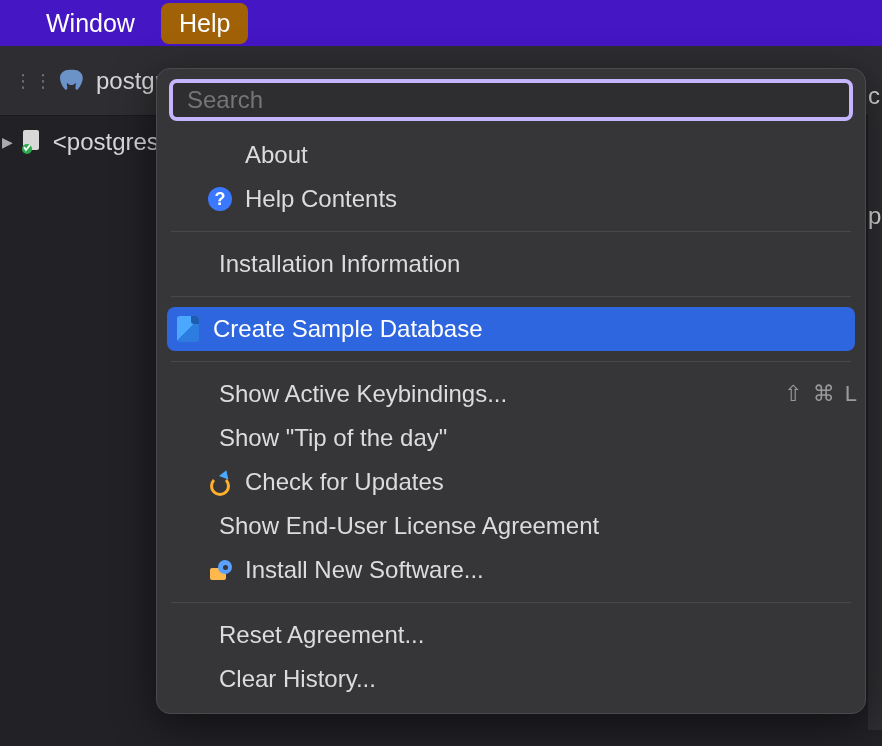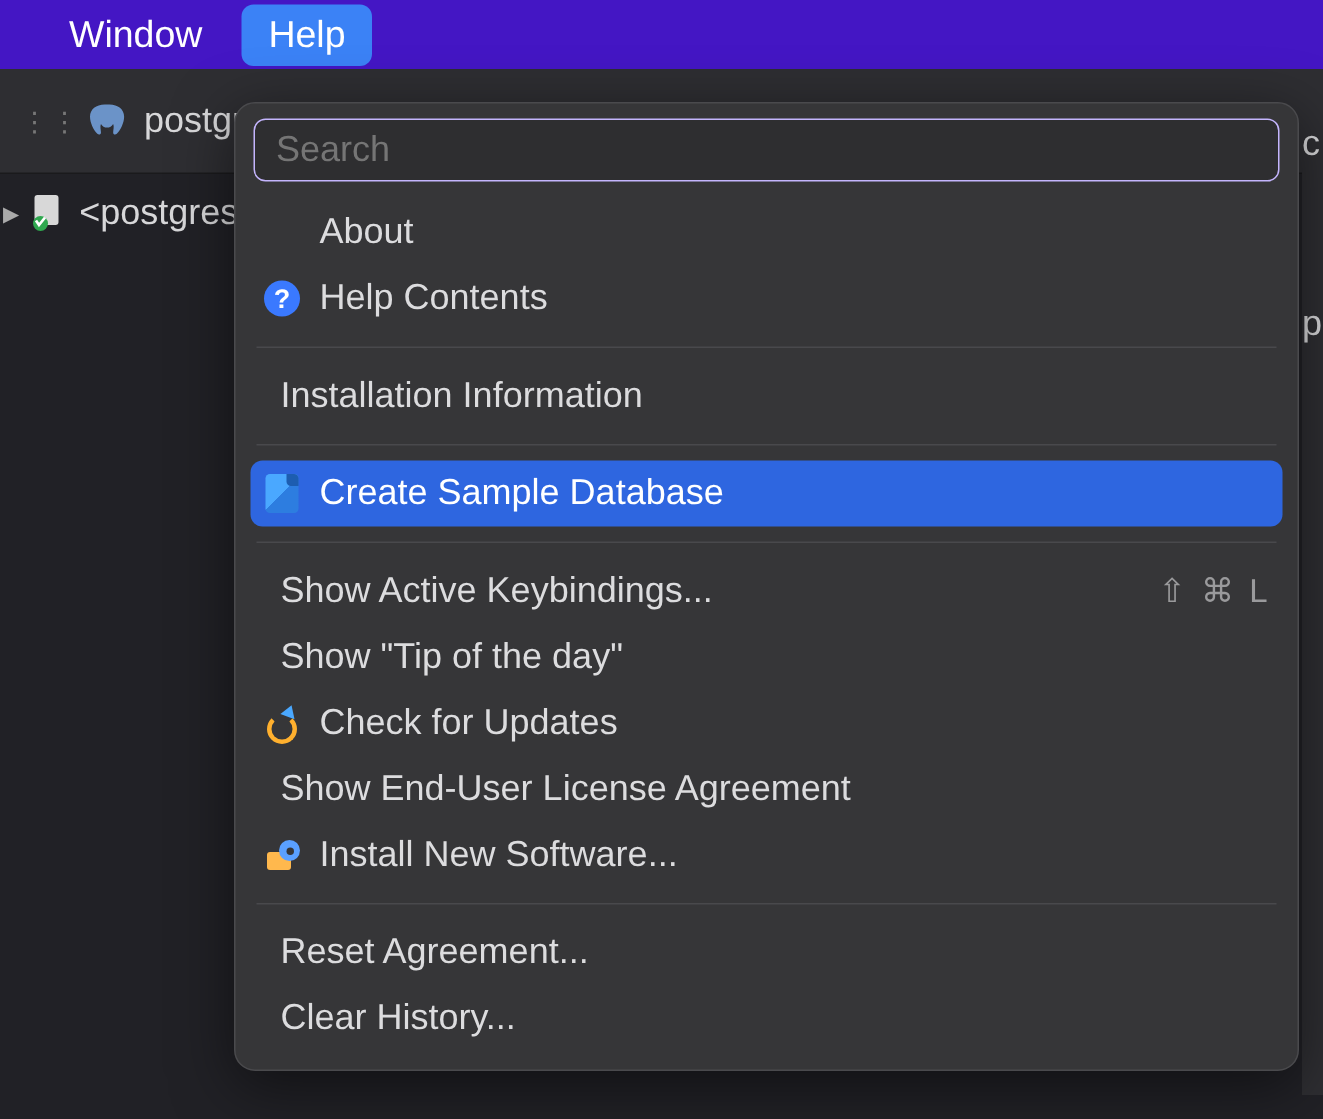--- a/index.html
+++ b/index.html
@@ -1,40 +1,40 @@
 <!DOCTYPE html>
 <html><head>
   <meta charset="utf-8">
   <style>
     * { margin: 0; padding: 0; box-sizing: border-box; }
     body { font-family: -apple-system, BlinkMacSystemFont, "Segoe UI", Helvetica, Arial, sans-serif; background: #212126; width: 882px; height: 746px; overflow: hidden; }
 
     .menubar { background: #4416c4; height: 46px; display: flex; align-items: center; padding-left: 28px; gap: 8px; }
     .menubar-item { color: #fff; font-size: 25px; padding: 6px 18px; border-radius: 8px; cursor: pointer; }
-    .menubar-item.active { background: #3b82f6; }
+    .menubar-item.active { background: #a16207; }
 
     .workspace { position: relative; background: #212126; height: calc(100% - 62px); }
     .toolbar-strip { height: 70px; background: #2e2e32; border-bottom: 1px solid #1a1a1c; display: flex; align-items: center; padding-left: 14px; }
     .toolbar-strip .tab { color: #d7d7d9; font-size: 24px; display: flex; align-items: center; gap: 10px; }
     .pg-icon { width: 26px; height: 26px; }
     .drag-dots { color: #777; font-size: 18px; letter-spacing: 2px; margin-right: 6px; }
 
     .tree-row { height: 52px; background: #212126; display: flex; align-items: center; padding-left: 0; color: #d7d7d9; font-size: 24px; gap: 8px; }
     .tree-chevron { color: #aaa; margin-left: 2px; font-size: 14px; }
     .sql-badge { width: 24px; height: 26px; }
 
     .right-edge { position: absolute; right: 0; top: 0; width: 14px; height: 100%; background: #2e2e32; color: #d7d7d9; font-size: 24px; padding-top: 36px; overflow: hidden; }
     .right-edge span { display: block; padding-left: 0; }
 
     .dropdown { position: absolute; left: 156px; top: 22px; width: 710px; background: #363638; border-radius: 14px; border: 1px solid #4a4a4d; box-shadow: 0 10px 40px rgba(0,0,0,0.5); padding-bottom: 8px; }
     .search-wrap { padding: 10px 12px 8px 12px; }
-    .search-input { width: 100%; height: 42px; background: #2e2e30; border: 1px solid #c4b5fd; border-radius: 8px; color: #9a9a9c; font-size: 24px; padding: 0 14px; outline: none; caret-color: #4f8cff; }
+    .search-input { width: 100%; height: 42px; background: #2e2e30; border: 4px solid #c4b5fd; border-radius: 8px; color: #9a9a9c; font-size: 24px; padding: 0 14px; outline: none; caret-color: #4f8cff; }
 
     .menu-section { padding: 4px 0; }
-    .menu-item { display: flex; align-items: center; height: 44px; padding: 0 18px; color: #dcdcde; font-size: 24px; cursor: pointer; gap: 12px; }
+    .menu-item { display: flex; align-items: center; height: 44px; padding: 0 6px; color: #dcdcde; font-size: 24px; cursor: pointer; gap: 12px; margin-left: 44px; }
     .menu-item.selected { background: #2e66e0; border-radius: 8px; margin: 0 10px; padding: 4px 8px; color: #fff; }
     .menu-item .spacer { flex: 1; }
     .shortcut { color: #9a9a9c; font-size: 22px; letter-spacing: 2px; }
     .menu-icon { width: 26px; height: 26px; display: flex; align-items: center; justify-content: center; flex-shrink: 0; }
     .menu-icon.placeholder { width: 26px; }
     .no-icon { width: 0; }
 
     .divider { height: 1px; background: #49494c; margin: 6px 14px; }
 
     

